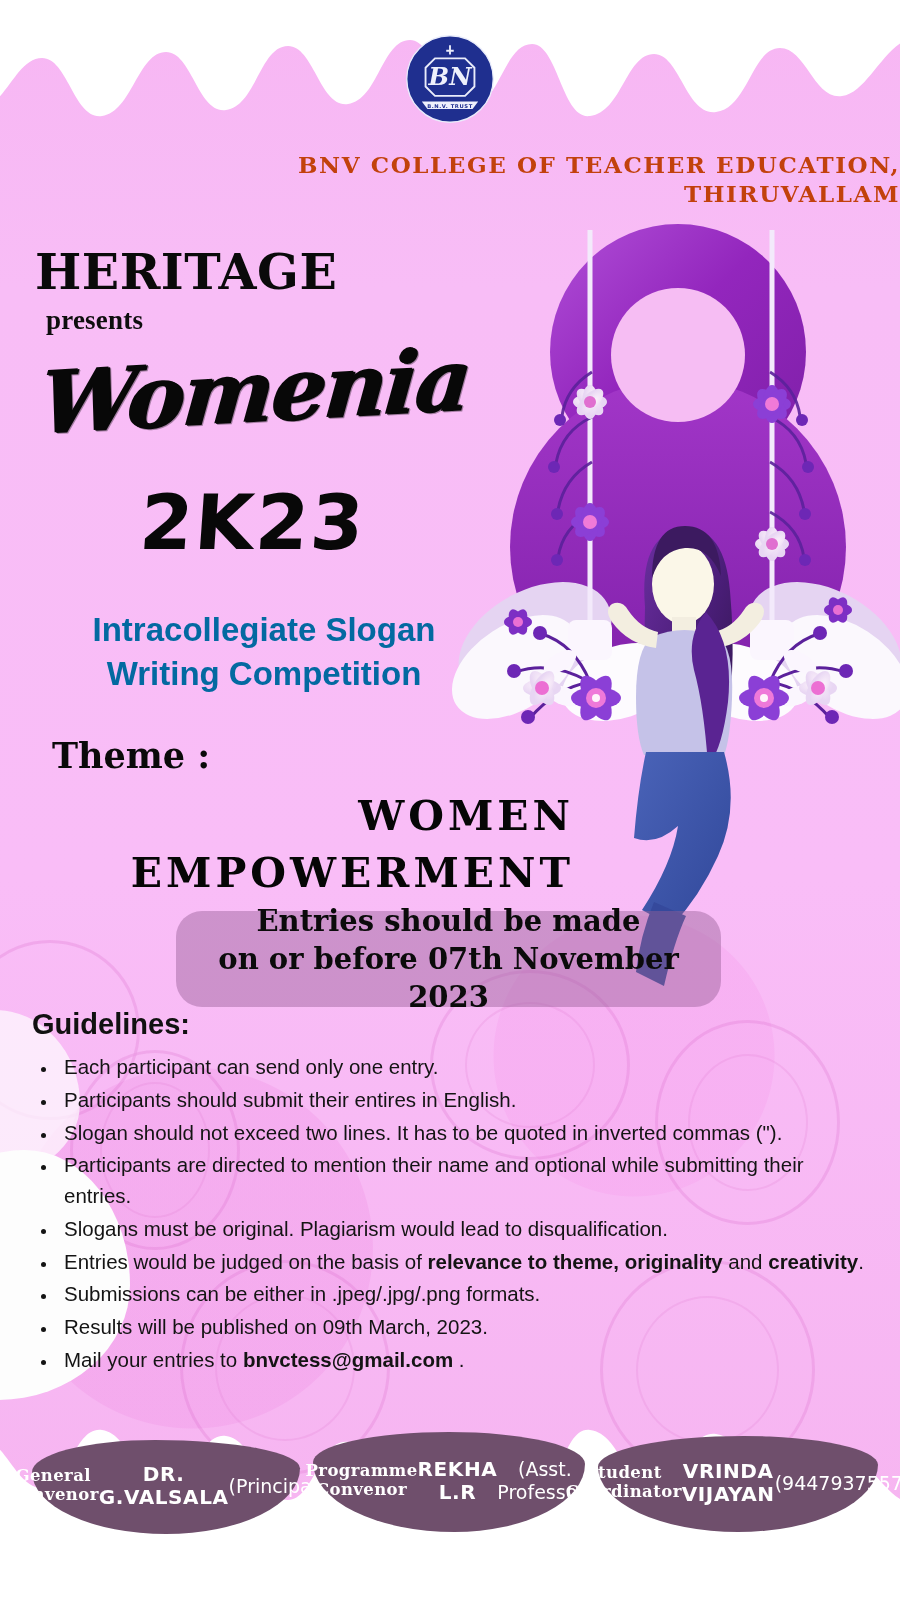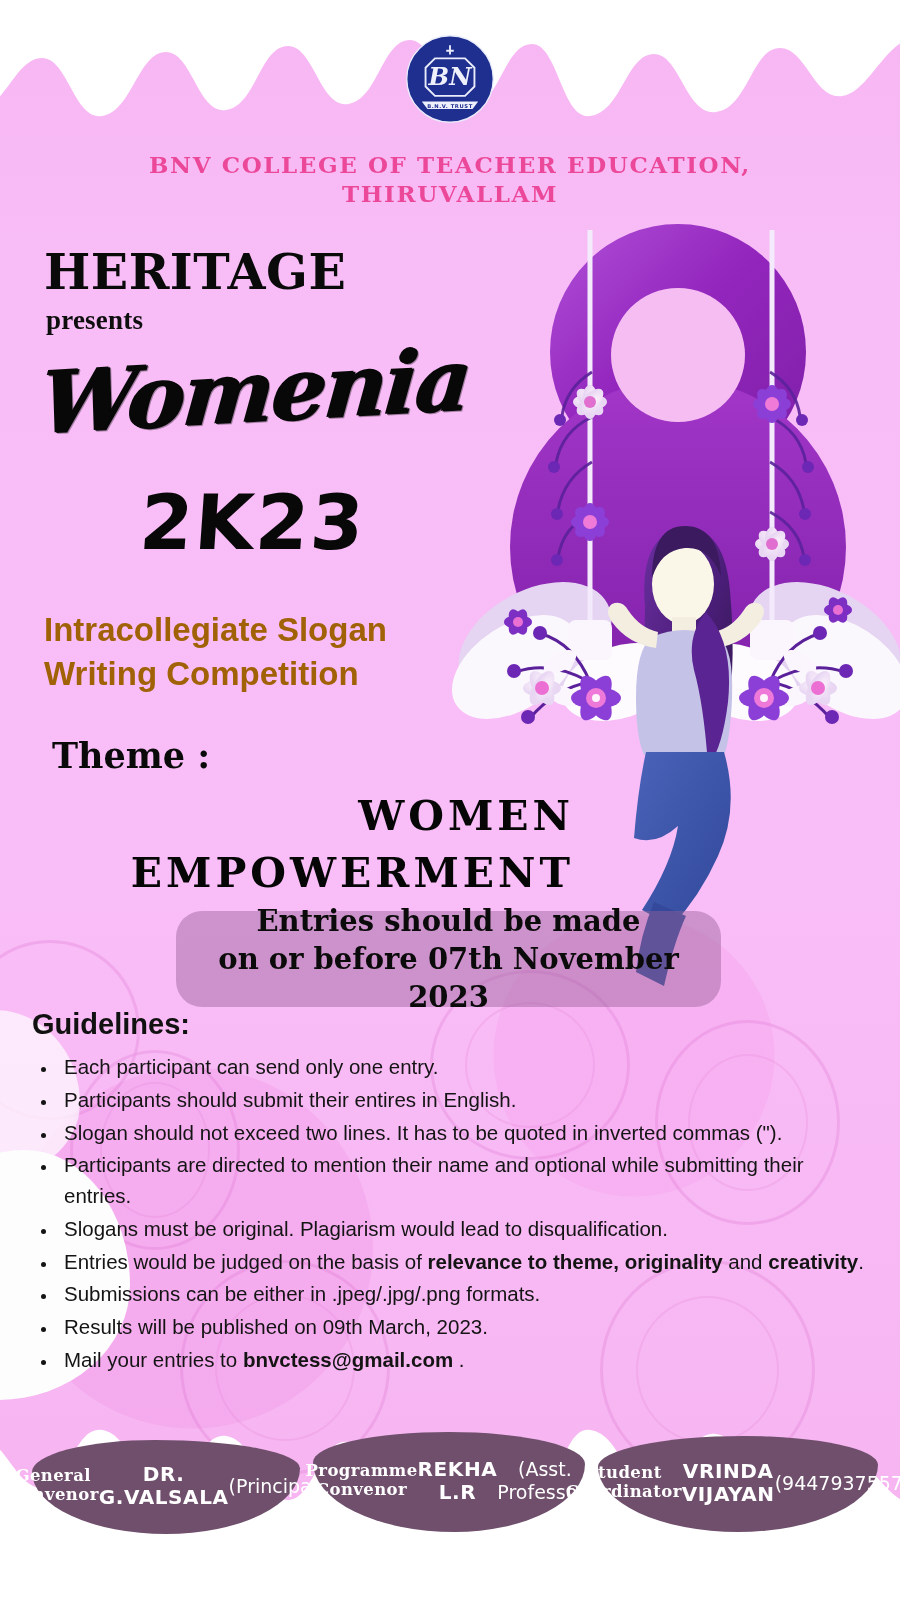--- a/index.html
+++ b/index.html
@@ -44,28 +44,28 @@
   .left-blob-2{
     position:absolute; left:-110px; top:1010px; width:190px; height:170px;
     background:rgba(253,250,253,.75); border-radius:55% 45% 50% 50% / 50% 55% 45% 50%;
   }
 
   
   .logo-wrap{ position:absolute; left:50%; top:32px; transform:translateX(-50%); width:94px; height:94px; }
 
   
   .college{
-    position:absolute; left:0; right:0; top:150px; text-align:center;
-    font-family:"DejaVu Serif", serif; font-weight:bold; color:#ec4899;
+    position:absolute; left:0; right:0; top:150px; text-align:right;
+    font-family:"DejaVu Serif", serif; font-weight:bold; color:#c2410c;
     font-size:23px; letter-spacing:1.6px; line-height:1.28;
   }
 
   
   .heritage{
-    position:absolute; left:44px; top:248px;
+    position:absolute; left:35px; top:248px;
     font-family:"DejaVu Serif", serif; font-weight:bold; color:#0a0a0a;
     font-size:49px; letter-spacing:.5px; line-height:1;
   }
   .presents{
     position:absolute; left:46px; top:305px;
     font-family:Liberation Serif, serif; font-weight:bold; color:#0e0e0e;
     font-size:27px; letter-spacing:.2px;
   }
 
   
@@ -79,22 +79,22 @@
   .yr2k23{
     position:absolute; left:140px; top:478px;
     font-family:"DejaVu Sans", sans-serif; font-weight:bold;
     font-size:76px; color:#080808; letter-spacing:2px;
     transform:skewX(-4deg);
   }
 
   
   .comp{
     position:absolute; left:44px; top:608px; width:440px;
-    font-family:"Liberation Sans", sans-serif; font-weight:bold; color:#a16207;
-    font-size:33px; line-height:1.33; text-align:left;
+    font-family:"Liberation Sans", sans-serif; font-weight:bold; color:#0369a1;
+    font-size:33px; line-height:1.33; text-align:center;
   }
 
   
   .theme-label{
     position:absolute; left:52px; top:735px;
     font-family:"DejaVu Serif", serif; font-weight:bold; color:#0a0a0a;
     font-size:35px;
   }
   .theme-val{
     position:absolute; left:44px; top:788px; width:530px; text-align:right;

